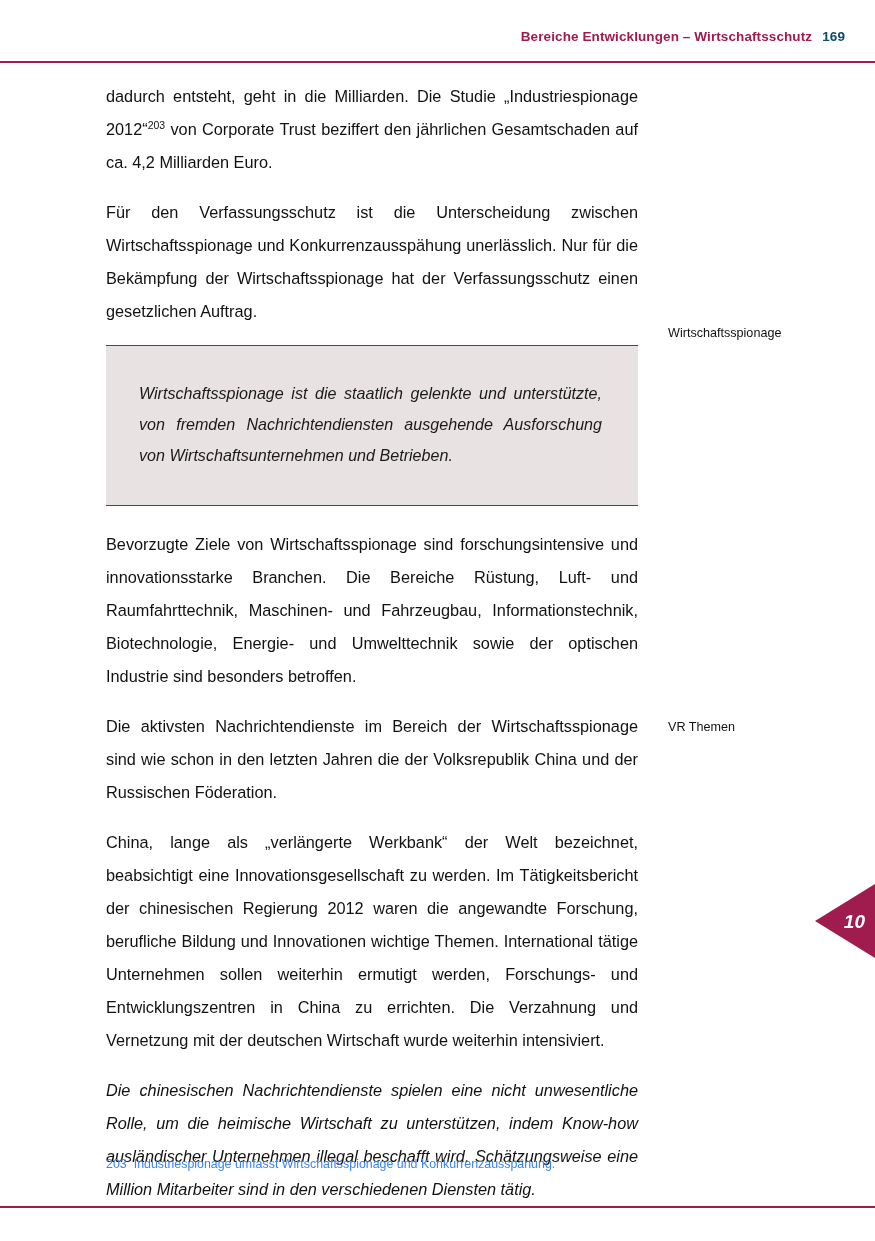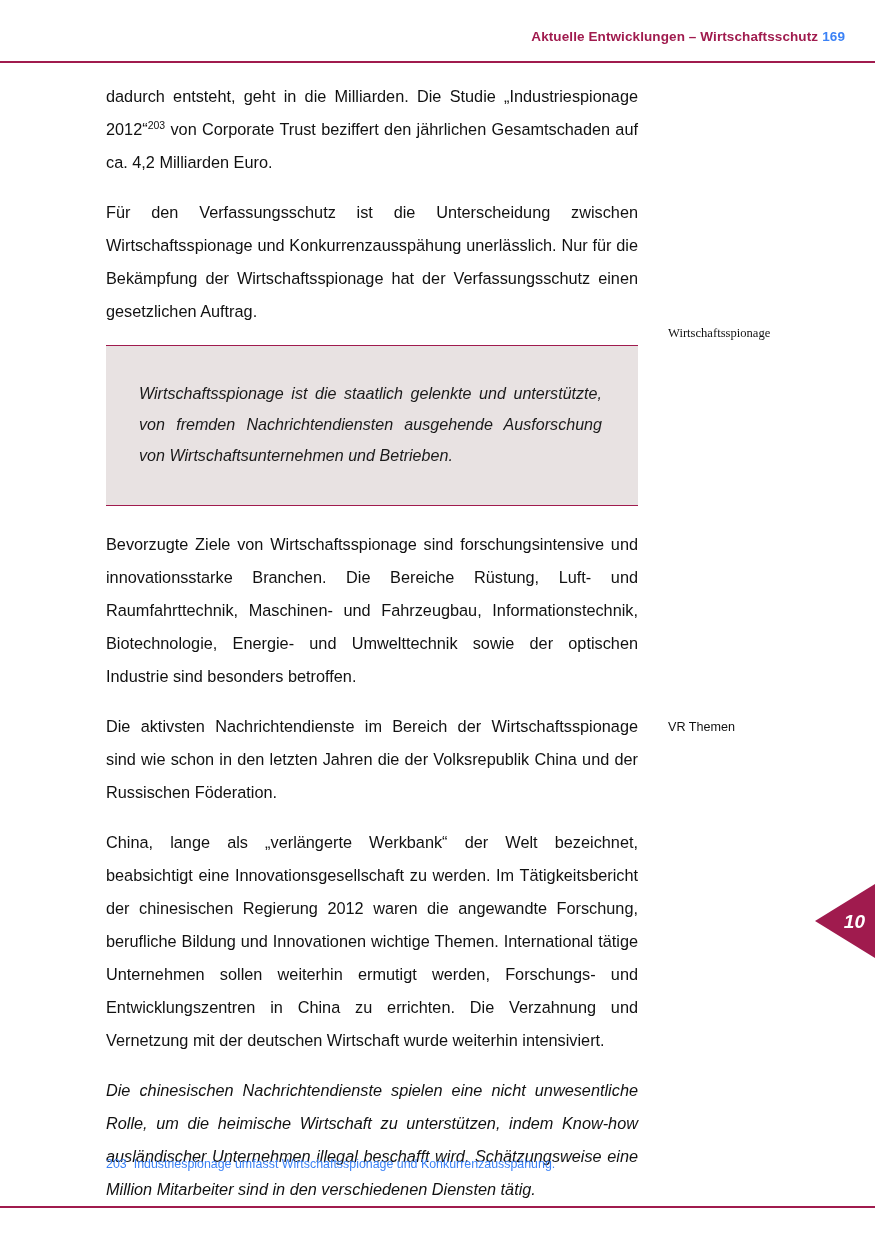--- a/index.html
+++ b/index.html
@@ -44,22 +44,22 @@
     font-weight: bold;
     color: #a01b4e;
     letter-spacing: 0.1px;
     white-space: nowrap;
   }
   .header-chapter {
     display: inline;
   }
   .header-pageno {
     display: inline;
-    margin-left: 4px;
-    color: #3b82f6;
+    margin-left: 10px;
+    color: #0c4a6e;
     text-align: center;
   }
 
   
   .footer-rule {
     position: absolute;
     left: 0;
     right: 0;
     bottom: 33px;
     height: 2px;
@@ -113,21 +113,21 @@
 
   
   .marginnote {
     position: absolute;
     left: 668px;
     width: 180px;
     font-size: 12.6px;
     line-height: 17px;
     color: #111111;
   }
-  .marginnote-1 { top: 325px; font-family: Liberation Serif, serif; }
+  .marginnote-1 { top: 325px; }
   .marginnote-2 { top: 719px; }
 
   
   .footnote {
     position: absolute;
     left: 106px;
     top: 1155px;
     width: 560px;
     font-size: 12.4px;
     line-height: 18px;
@@ -167,21 +167,21 @@
     line-height: 1;
   }
 </style>
 </head>
 <body>
 
 <div class="page">
 
   <div class="header">
     <div class="header-text">
-      <span class="header-chapter">Aktuelle Entwicklungen – Wirtschaftsschutz</span><span class="header-pageno">169</span>
+      <span class="header-chapter">Bereiche Entwicklungen – Wirtschaftsschutz</span><span class="header-pageno">169</span>
     </div>
     <div class="header-rule"></div>
   </div>
 
   <div class="content">
 
     <p class="para"><span>dadurch entsteht, geht in die Milliarden. Die Studie „Industriespionage 2012“</span><sup class="fn">203</sup><span> von Corporate Trust beziffert den jährlichen Gesamtschaden auf ca. 4,2 Milliarden Euro.</span></p>
 
     <p class="para">Für den Verfassungsschutz ist die Unterscheidung zwischen Wirtschaftsspionage und Konkurrenzausspähung unerlässlich. Nur für die Bekämpfung der Wirtschaftsspionage hat der Verfassungsschutz einen gesetzlichen Auftrag.</p>
 

